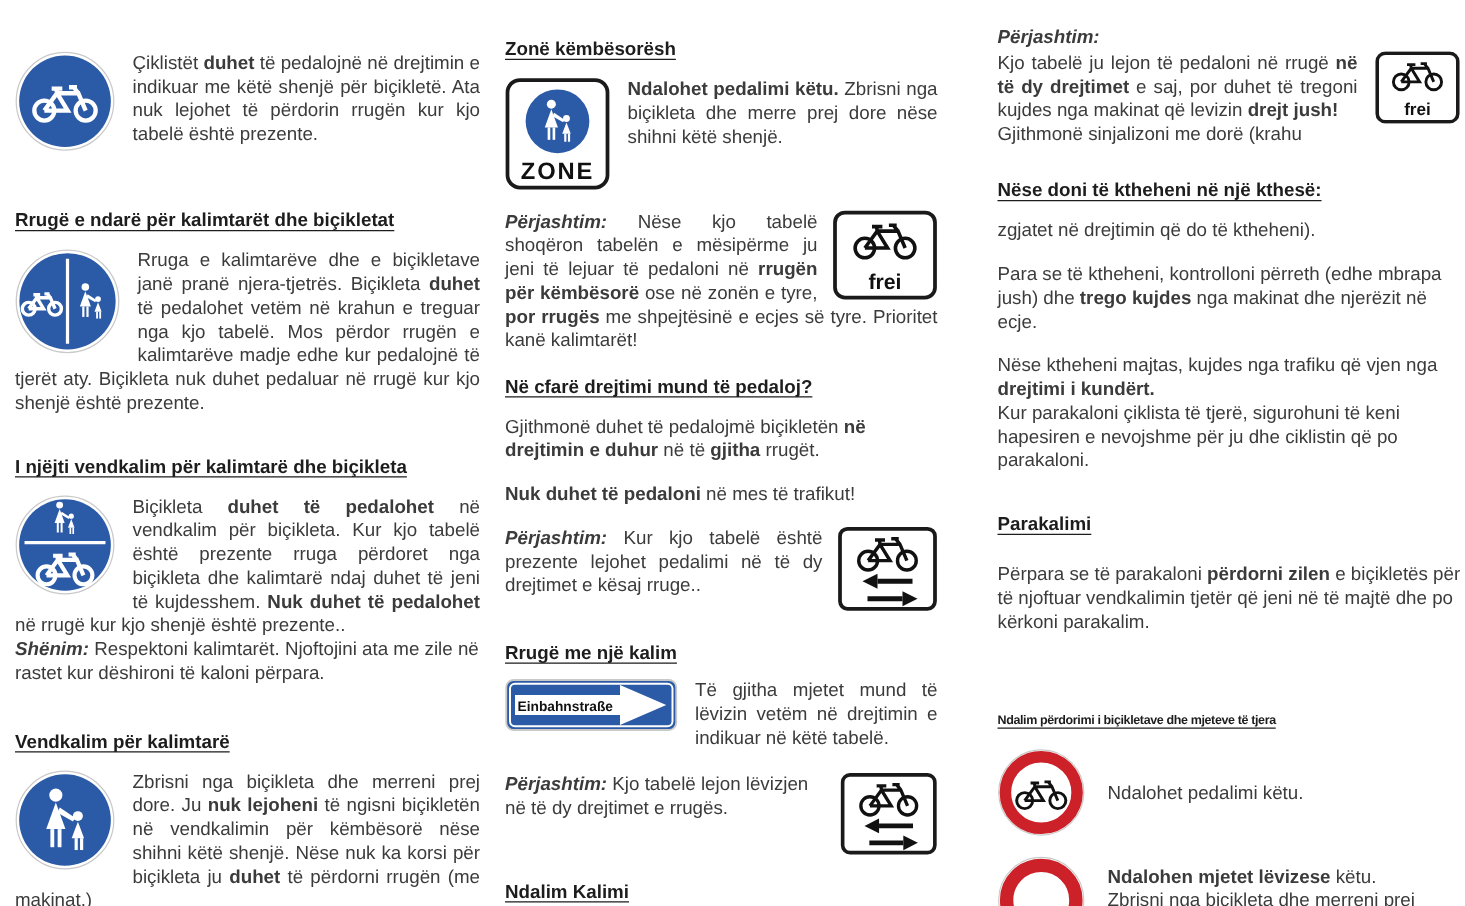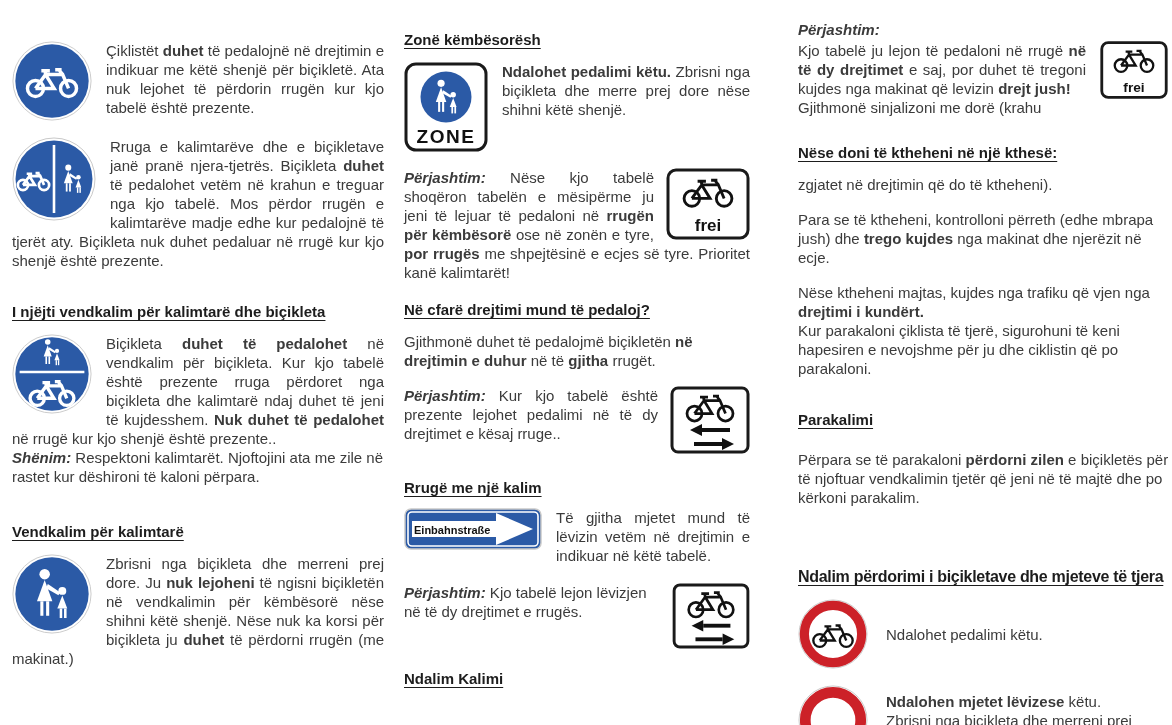--- a/index.html
+++ b/index.html
@@ -21,21 +21,21 @@
   .col{position:absolute;top:0}
   #col1{left:12px;top:28px;width:372px}
   #col2{left:404px;top:30px;width:346px}
   #col3{left:798px;top:20px;width:372px}
 
   .hd{
     font-size:15px;font-weight:bold;color:var(--heading-text);
     text-decoration:underline;text-underline-offset:3px;
     margin:0;line-height:20px;white-space:nowrap;
   }
-  .hd-tight{font-size:16px;letter-spacing:-0.3px}
+  .hd-tight{font-size:10px;letter-spacing:-0.3px}
   p{margin:0}
   .b{font-weight:bold}
   .i{font-style:italic}
   .just{text-align:justify}
   .sec::after{content:"";display:block;clear:both}
   .fl{float:left;margin:0 14px 4px 0}
   .fr{float:right;margin:0 0 4px 12px}
   .mt2{margin-top:2px}.mt10{margin-top:10px}.mt12{margin-top:12px}.mt13{margin-top:13px}
   .mt14{margin-top:12px}.mt16{margin-top:16px}.mt18{margin-top:18px}.mt20{margin-top:20px}.mt26{margin-top:26px}.mt32{margin-top:32px}
   .mt36{margin-top:36px}.mt42{margin-top:42px}.mt60{margin-top:60px}
@@ -77,20 +77,21 @@
 
   <div class="sec mt13">
     <svg class="fl" width="80" height="80" viewBox="0 0 84 84">
       <circle cx="42" cy="42" r="41" fill="#ffffff" stroke="#c9c9c9" stroke-width="1"></circle>
       <circle cx="42" cy="42" r="38.5" fill="var(--sign-blue)"></circle>
       <use href="#bike" transform="translate(14,23.5) scale(0.56)" stroke="#ffffff" stroke-width="6.5"></use>
     </svg>
     <p class="just"><span>Çiklistët </span><span class="b">duhet</span><span> të pedalojnë në drejtimin e indikuar me këtë shenjë për biçikletë. Ata nuk lejohet të përdorin rrugën kur kjo tabelë është prezente.</span></p>
   </div>
 
+  <h2 class="hd mt42">Rrugë e ndarë për kalimtarët dhe biçikletat</h2>
   <div class="sec mt12">
     <svg class="fl" width="84" height="84" viewBox="0 0 84 84">
       <circle cx="42" cy="42" r="41" fill="#ffffff" stroke="#c9c9c9" stroke-width="1"></circle>
       <circle cx="42" cy="42" r="38.5" fill="var(--sign-blue)"></circle>
       <path d="M42 8 L42 76" stroke="#ffffff" stroke-width="2.6"></path>
       <use href="#bike" transform="translate(4.5,32) scale(0.34)" stroke="#ffffff" stroke-width="8"></use>
       <use href="#peds" transform="translate(49,27) scale(0.52)" fill="#ffffff"></use>
     </svg>
     <p class="just"><span>Rruga e kalimtarëve dhe e biçikletave janë pranë njera-tjetrës. Biçikleta </span><span class="b">duhet</span><span> të pedalohet vetëm në krahun e treguar nga kjo tabelë. Mos përdor rrugën e kalimtarëve madje edhe kur pedalojnë të tjerët aty. Biçikleta nuk duhet pedaluar në rrugë kur kjo shenjë është prezente.</span></p>
   </div>
@@ -137,20 +138,21 @@
     <svg class="fr" width="84" height="72" viewBox="0 0 84 72">
       <rect x="2" y="2" width="80" height="68" rx="8" fill="#ffffff" stroke="#1a1a1a" stroke-width="3"></rect>
       <use href="#bike" transform="translate(16,6) scale(0.52)" stroke="#111111" stroke-width="5.5"></use>
       <text x="42" y="63" text-anchor="middle" font-family="Liberation Sans, sans-serif" font-size="17" font-weight="bold" fill="#111111">frei</text>
     </svg>
     <p class="just"><span class="b i">Përjashtim:</span><span> Nëse kjo tabelë shoqëron tabelën e mësipërme ju jeni të lejuar të pedaloni në </span><span class="b">rrugën për këmbësorë</span><span> ose në zonën e tyre, </span><span class="b">por rrugës</span><span> me shpejtësinë e ecjes së tyre. Prioritet kanë kalimtarët!</span></p>
   </div>
 
   <h2 class="hd mt18">Në cfarë drejtimi mund të pedaloj?</h2>
   <p class="mt12"><span>Gjithmonë duhet të pedalojmë biçikletën </span><span class="b">në drejtimin e duhur</span><span> në të </span><span class="b">gjitha</span><span> rrugët.</span></p>
+  <p class="mt16"><span class="b">Nuk duhet të pedaloni</span><span> në mes të trafikut!</span></p>
   <div class="sec mt16">
     <svg class="fr" width="80" height="68" viewBox="0 0 80 68">
       <rect x="2" y="2" width="76" height="64" rx="6" fill="#ffffff" stroke="#1a1a1a" stroke-width="3"></rect>
       <use href="#bike" transform="translate(15,4) scale(0.5)" stroke="#111111" stroke-width="5.5"></use>
       <use href="#dblarrow" transform="translate(16,38)" stroke="#111111" stroke-width="4" fill="#111111"></use>
     </svg>
     <p class="just"><span class="b i">Përjashtim:</span><span> Kur kjo tabelë është prezente lejohet pedalimi në të dy drejtimet e kësaj rruge..</span></p>
   </div>
 
   <h2 class="hd mt20">Rrugë me një kalim</h2>

